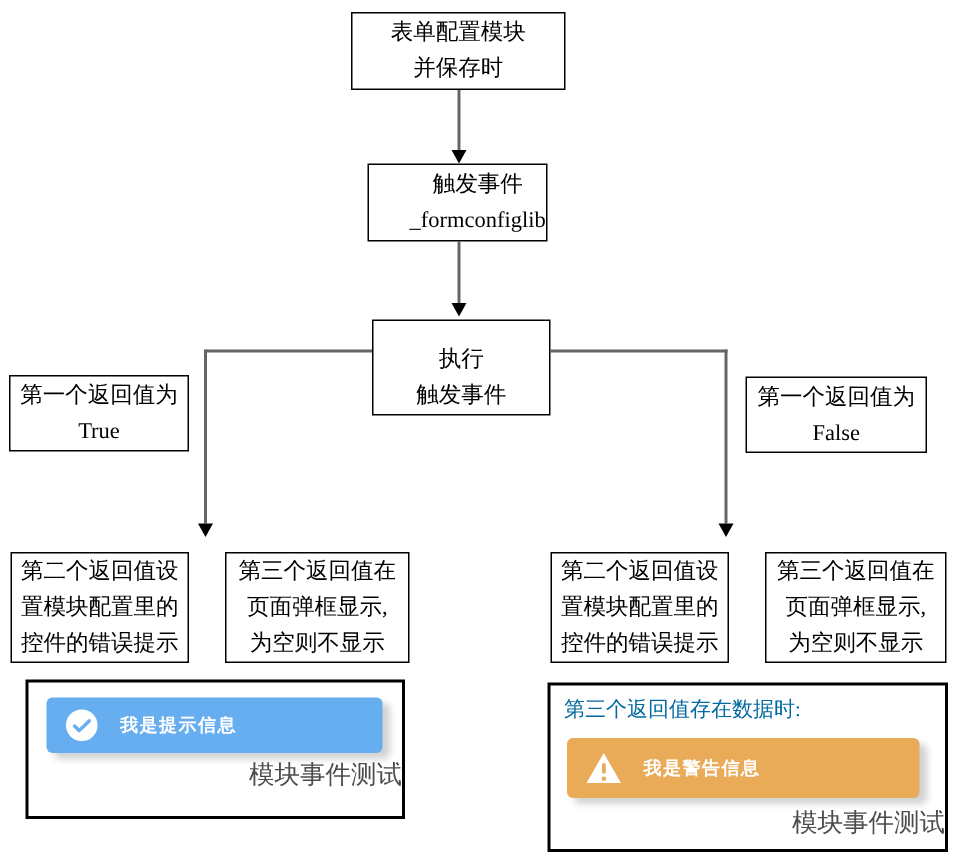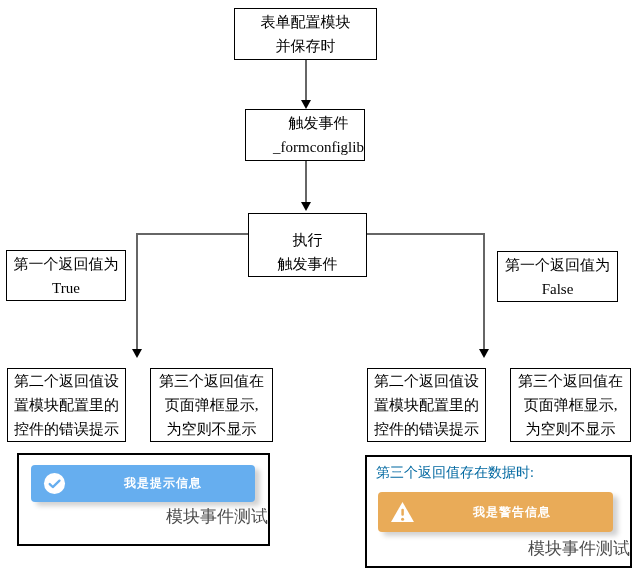--- a/index.html
+++ b/index.html
@@ -48,21 +48,20 @@
   #panel-right{left:365px;top:455px;width:267px;height:113px;}
   .panel-heading{
     position:absolute;left:9px;top:7px;font-size:14px;color:#0369a1;white-space:nowrap;
     font-family:"Liberation Serif","DejaVu Serif",serif;
   }
   .toast{
     position:absolute;box-sizing:border-box;border-radius:4px;
     display:flex;align-items:center;
     box-shadow:5px 4px 5px rgba(0,0,0,0.18);
     font-family:"Liberation Sans","DejaVu Sans",sans-serif;
-    gap:44px;
   }
   #toast-info   {left:12px;top:10px;width:224px;height:37px;background:#66aeef;}
   #toast-warning{left:11px;top:35px;width:235px;height:40px;background:#e9ab58;align-items:center;}
   .toast-icon{flex:0 0 auto;margin-left:12px;display:flex;align-items:center;}
   .toast-text{margin-left:14px;color:#fff;font-size:12px;font-weight:bold;letter-spacing:1px;white-space:nowrap;}
   .panel-caption{
     position:absolute;left:0;width:100%;text-align:right;
     font-family:"Liberation Sans","DejaVu Sans",sans-serif;
     font-size:17px;color:#4c4c4c;white-space:nowrap;
   }

